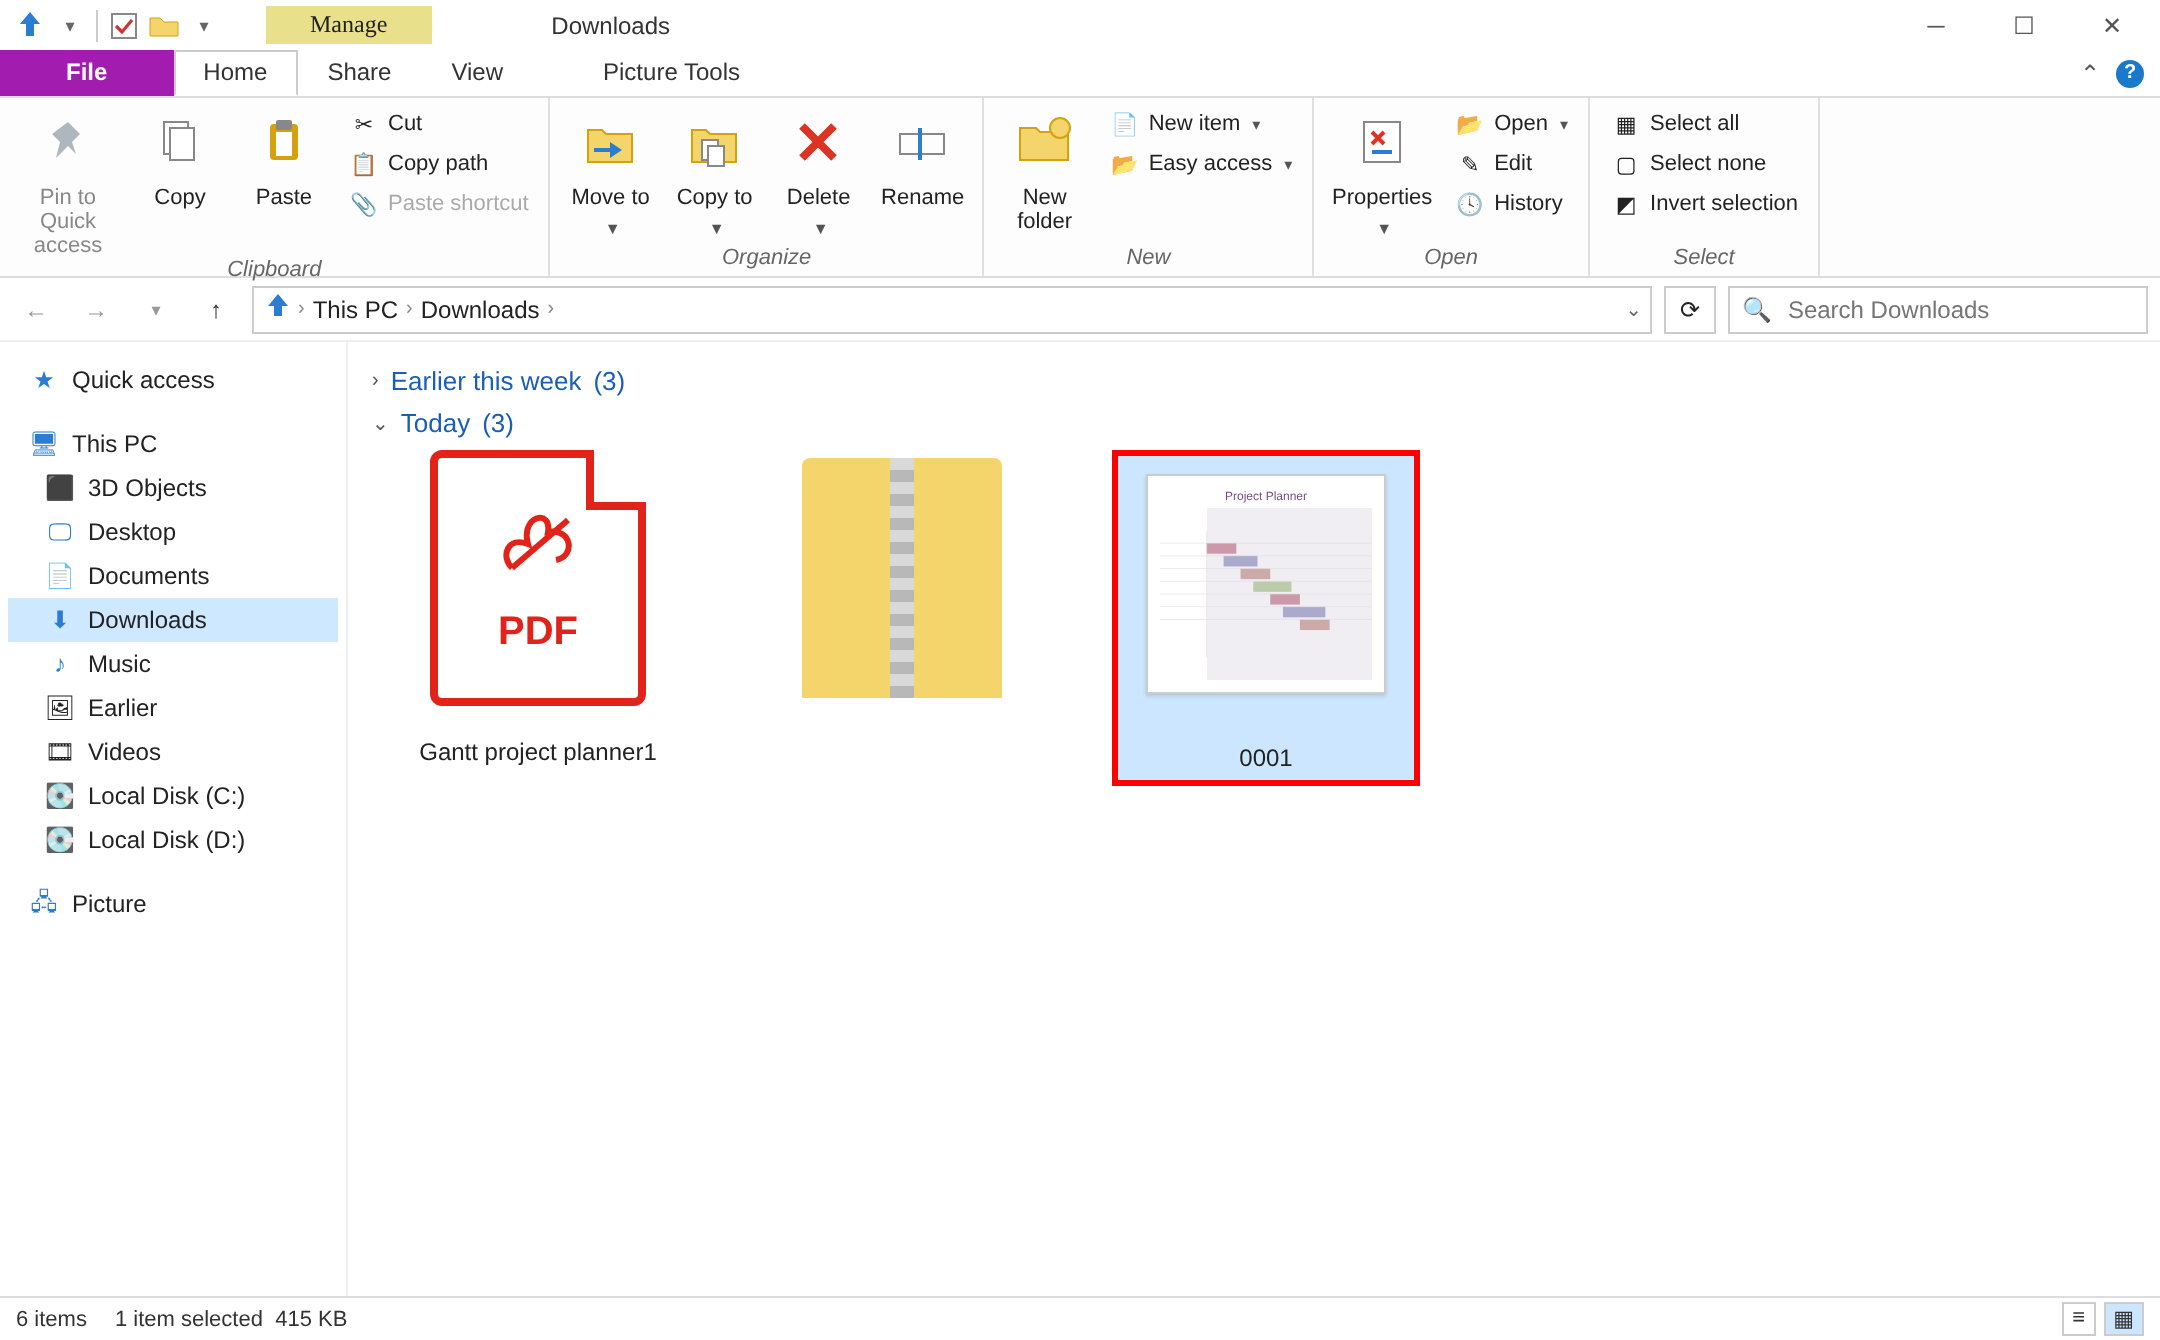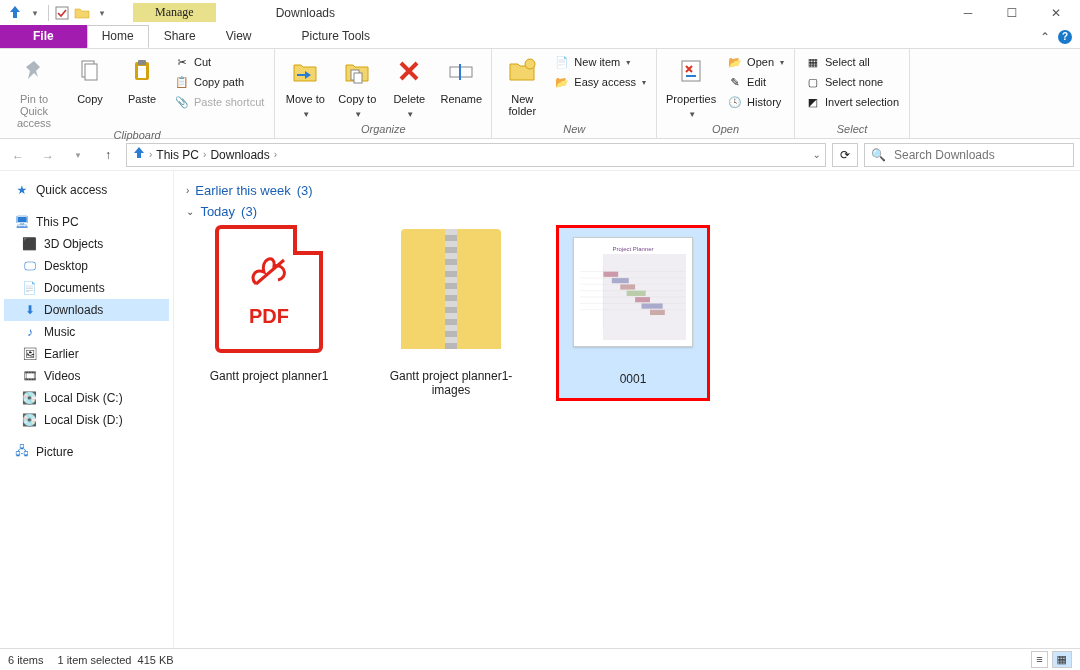--- a/index.html
+++ b/index.html
@@ -387,21 +387,20 @@
             <div class="pdf-logo">PDF</div>
           </div>
         </div>
         <span>Gantt project planner1</span>
       </div>
 
       <div class="file-item">
         <div class="thumb">
           <div class="zip-thumb"></div>
         </div>
-        <span>Gantt project planner1-images</span>
       </div>
 
       <div class="file-item selected">
         <div class="thumb">
           <div class="img-thumb">
             <div style="font-size:6px;color:#7a4a8a;padding:2px;">Project Planner</div>
             <div class="mini">
               <svg width="100%" height="100%" viewBox="0 0 100 60">
                 <rect x="22" y="6" width="14" height="5" fill="#c9a"></rect>
                   <rect x="30" y="12" width="16" height="5" fill="#aac"></rect>

